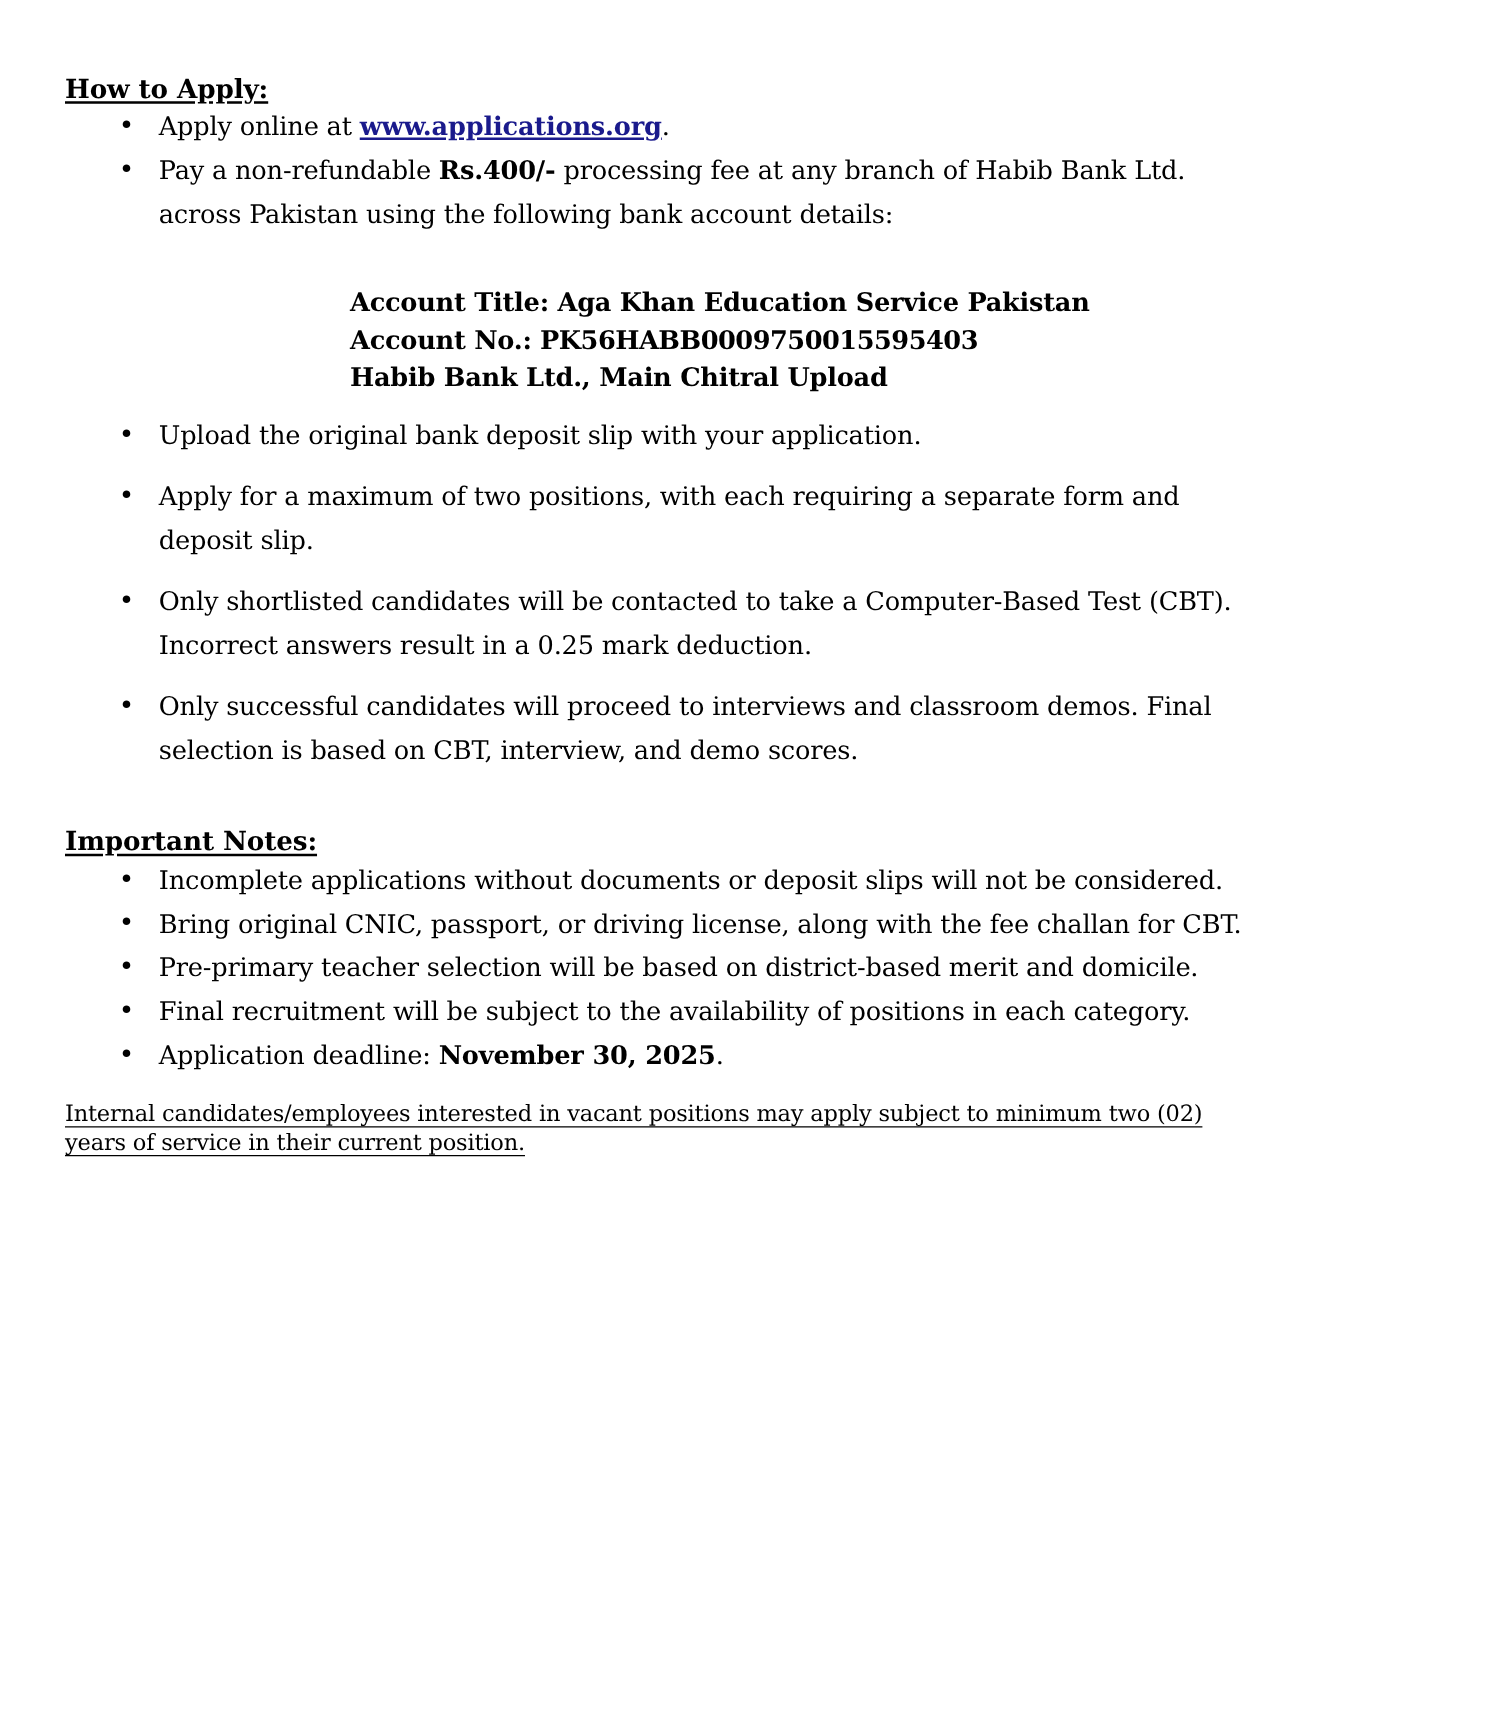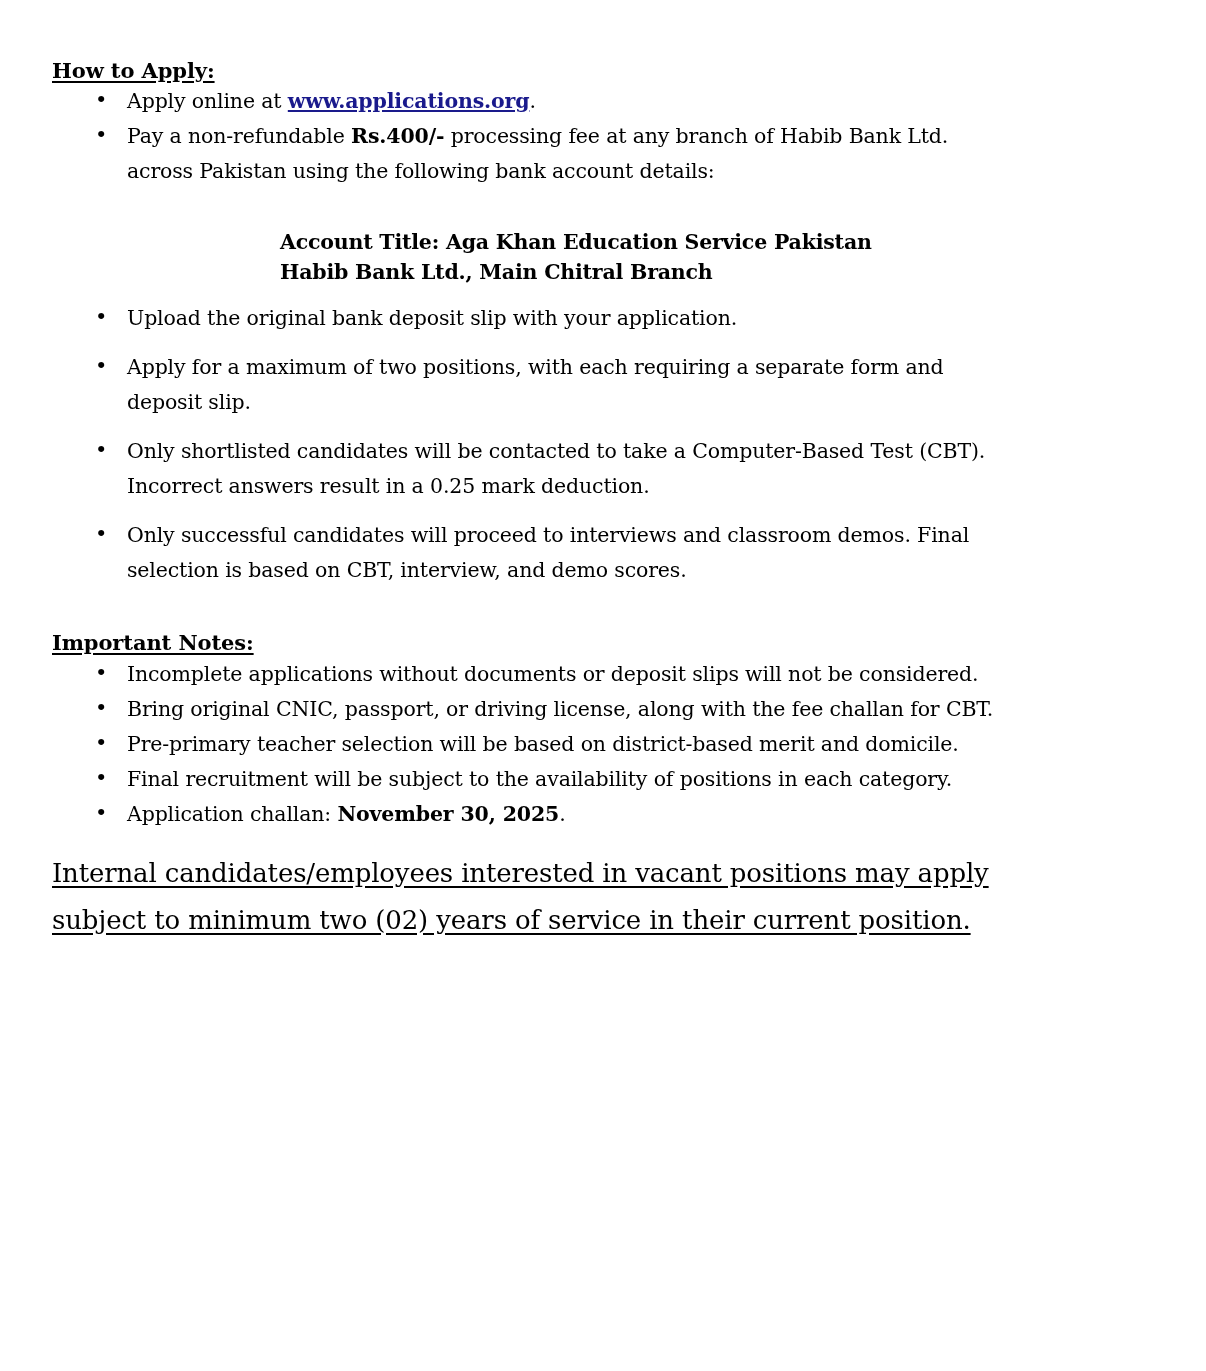--- a/index.html
+++ b/index.html
@@ -87,22 +87,22 @@
     line-height: 30px;
     letter-spacing: -0.2px;
   }
   .account-block .acct-number {
     font-weight: bold;
     letter-spacing: -0.4px;
   }
 
   
   .para {
-    font-size: 26px;
-    line-height: 47px;
+    font-size: 18px;
+    line-height: 23px;
     letter-spacing: -0.15px;
     margin: 0;
   }
   .para-internal {
     margin-top: 18px;
     text-decoration: underline;
     text-underline-offset: 4px;
     max-width: 1098px;
   }
   .para-note {
@@ -128,21 +128,22 @@
 
     <li>
       <span>Apply online at </span><a class="weblink" href="#">www.applications.org</a><span>.</span>
     </li>
 
     <li>
       <span>Pay a non-refundable </span><b>Rs.400/-</b><span> processing fee at any branch of Habib Bank Ltd. across Pakistan using the following bank account details:</span>
 
       <div class="account-block">
         <div><span>Account Title:</span><span> Aga Khan Education Service Pakistan</span></div>
-        <div>Habib Bank Ltd., Main Chitral Branch</div>
+        <div><span>Account No.:</span><span class="acct-number"> PK56HABB0009750015595403</span></div>
+        <div>Habib Bank Ltd., Main Chitral Upload</div>
       </div>
     </li>
 
     <li class="tight">Upload the original bank deposit slip with your application.</li>
 
     <li class="tight">Apply for a maximum of two positions, with each requiring a separate form and deposit slip.</li>
 
     <li class="tight">Only shortlisted candidates will be contacted to take a Computer-Based Test (CBT). Incorrect answers result in a 0.25 mark deduction.</li>
 
     <li class="tight">Only successful candidates will proceed to interviews and classroom demos. Final selection is based on CBT, interview, and demo scores.</li>
@@ -152,19 +153,19 @@
 
   <ul class="bullets list-notes">
     <li>Incomplete applications without documents or deposit slips will not be considered.</li>
 
     <li>Bring original CNIC, passport, or driving license, along with the fee challan for CBT.</li>
 
     <li>Pre-primary teacher selection will be based on district-based merit and domicile.</li>
 
     <li>Final recruitment will be subject to the availability of positions in each category.</li>
 
-    <li><span>Application challan: </span><b>November 30, 2025</b><span>.</span></li>
+    <li><span>Application deadline: </span><b>November 30, 2025</b><span>.</span></li>
   </ul>
 
   <p class="para para-internal">Internal candidates/employees interested in vacant positions may apply subject to minimum two (02) years of service in their current position.</p>
 
 
 </div>
 
 </body></html>

